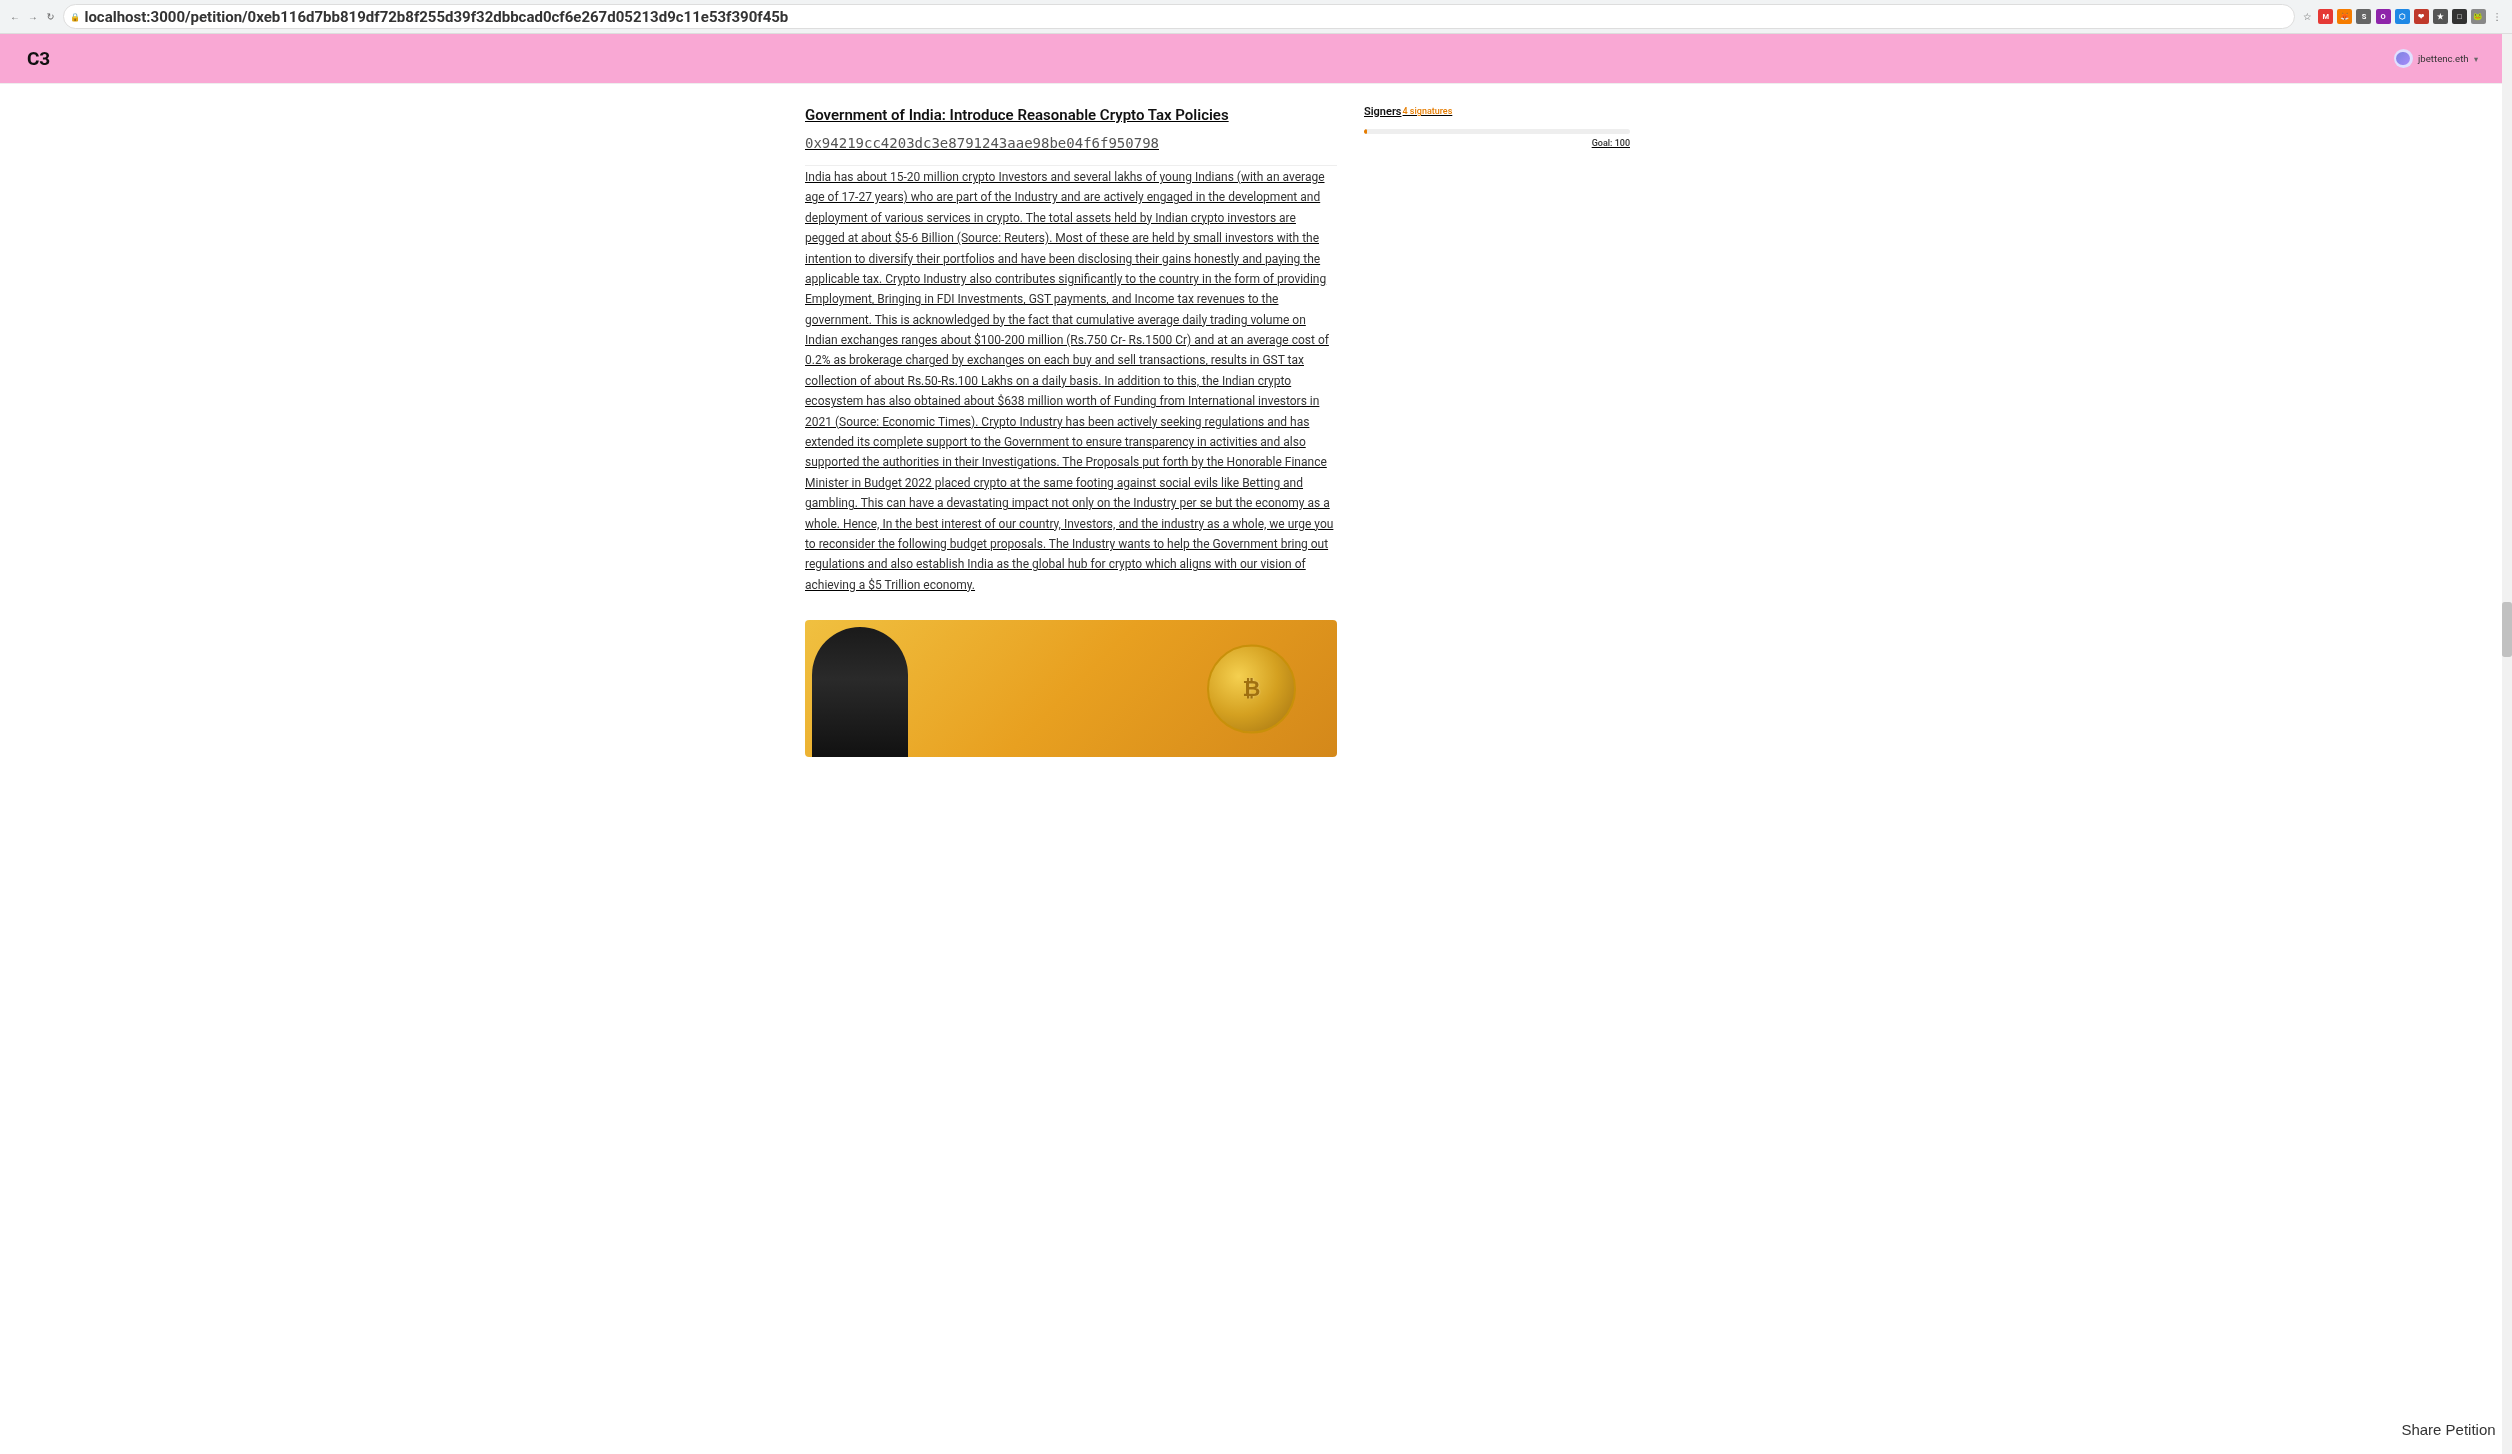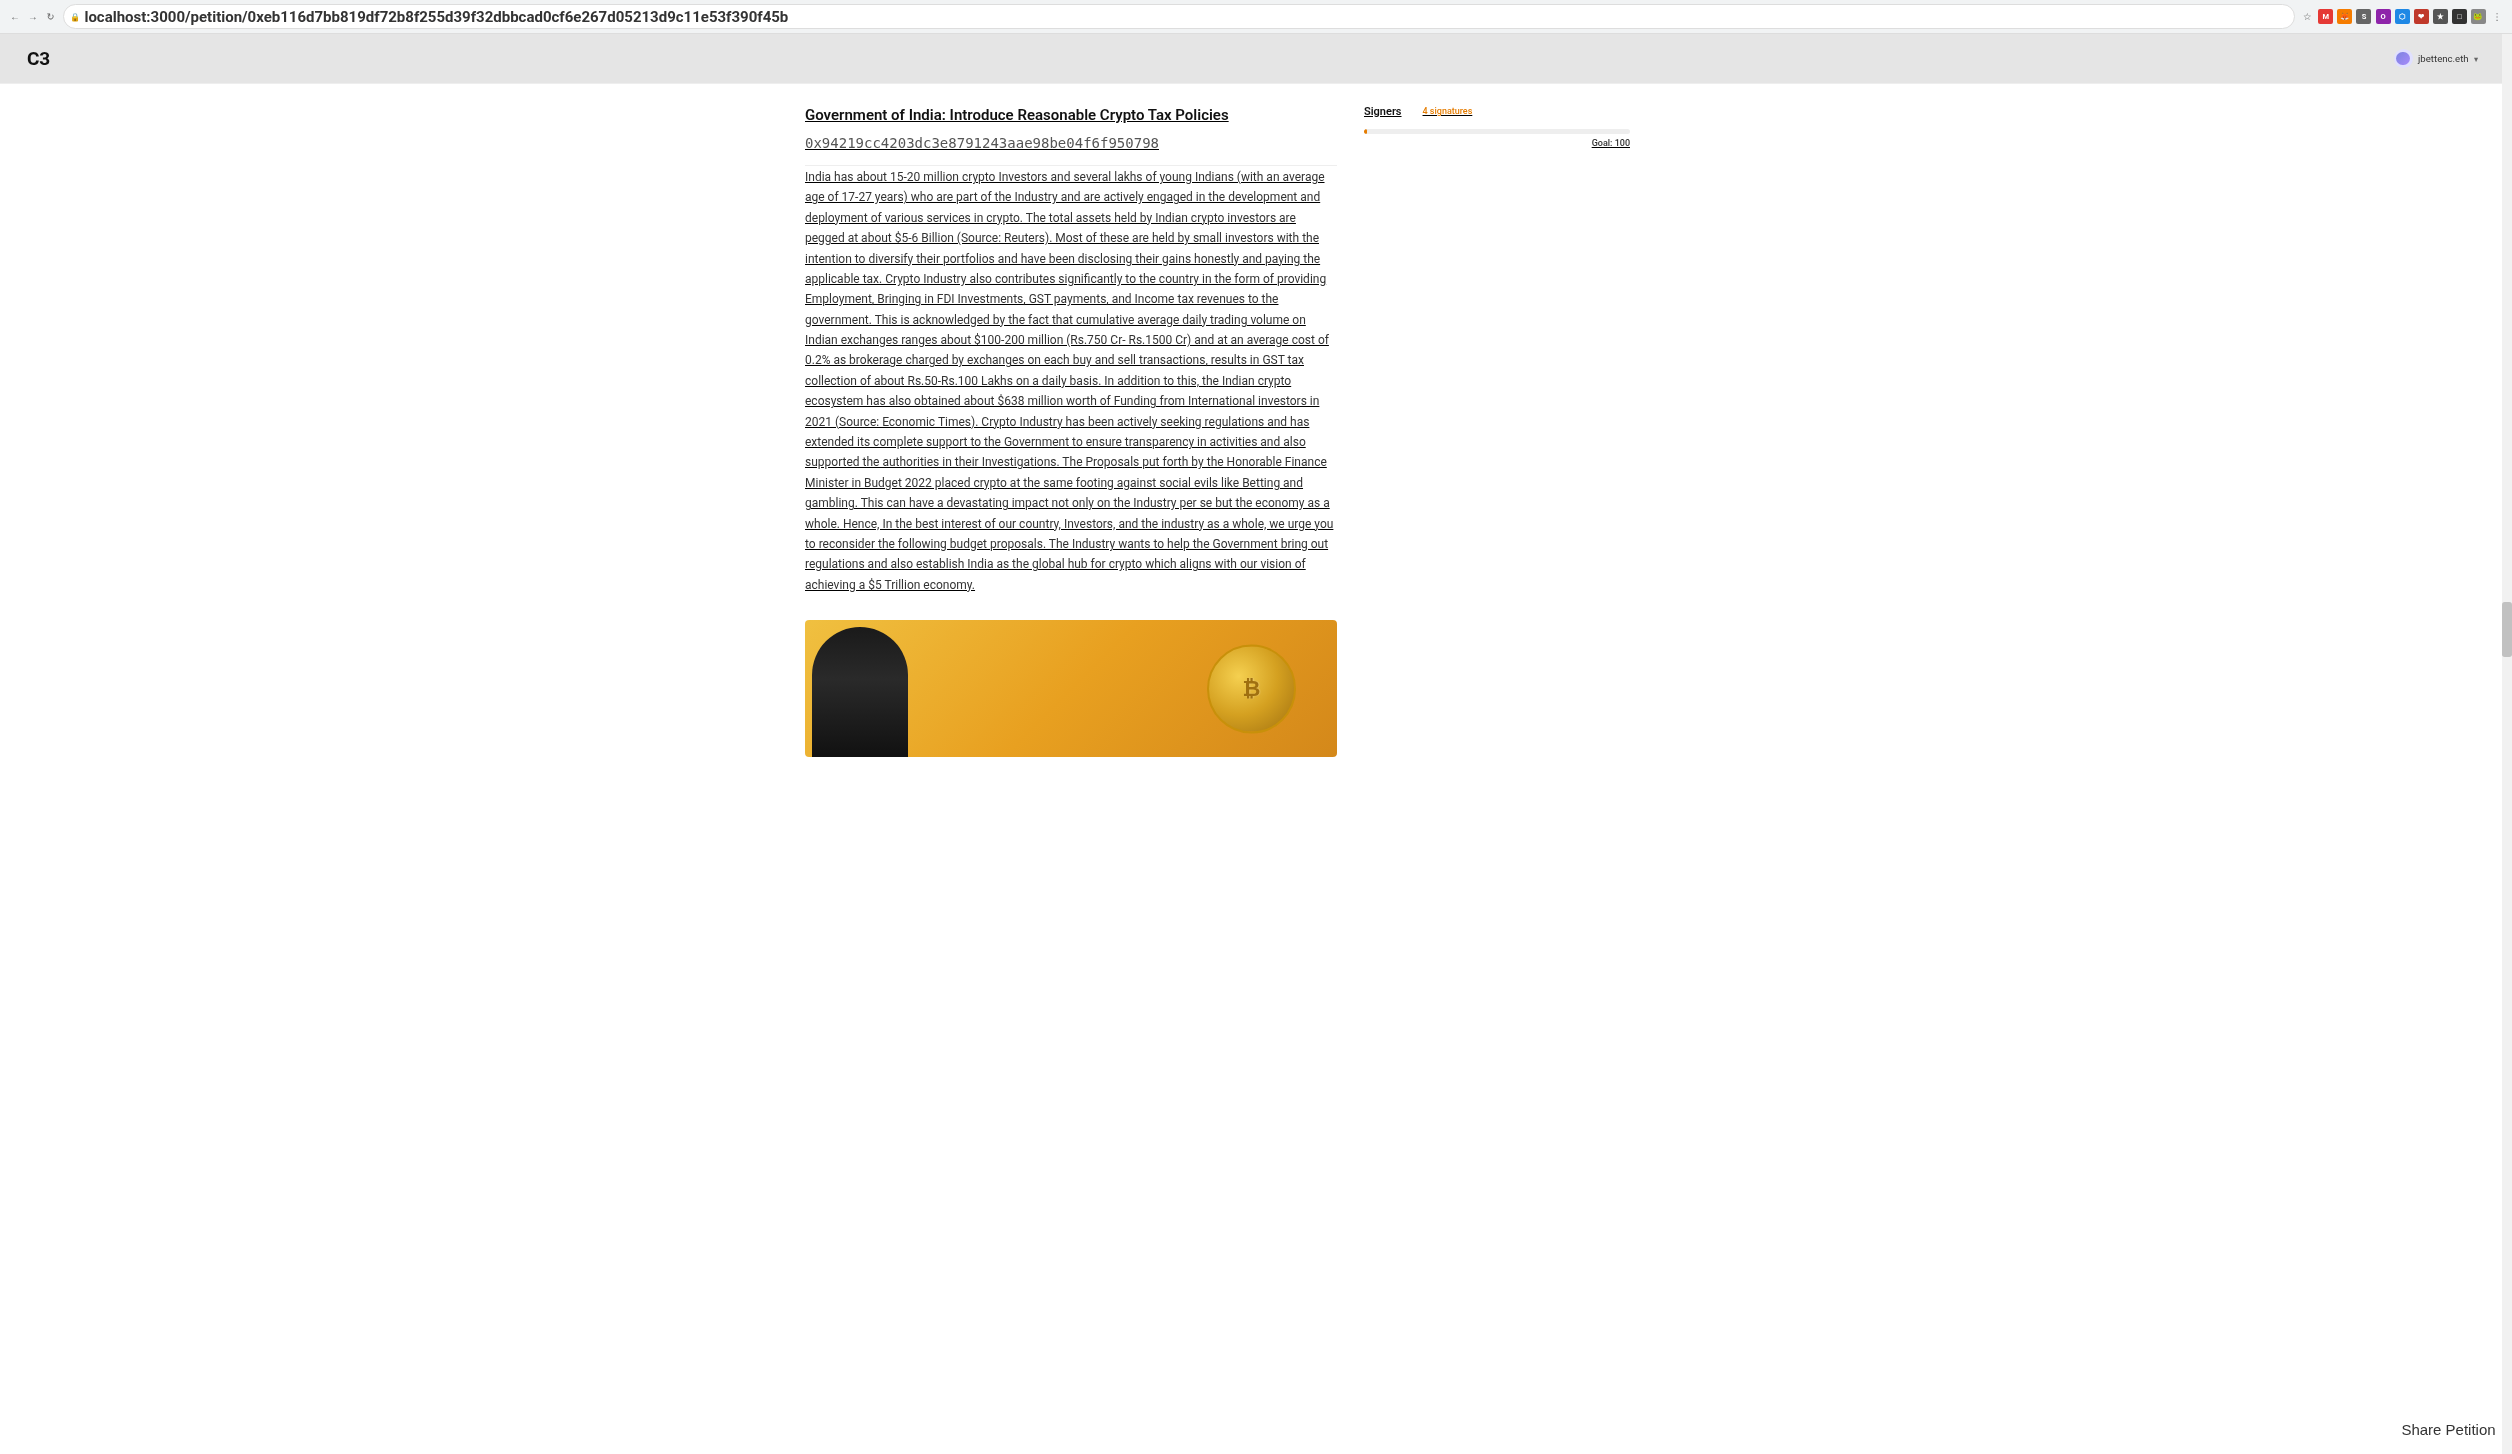--- a/index.html
+++ b/index.html
@@ -98,21 +98,21 @@
       min-height: calc(100vh - 34px);
     }
 
     
     .app-header {
       border-bottom: 0.7px solid #eee;
       padding: 11px 27px;
       display: flex;
       align-items: center;
       justify-content: space-between;
-      background: #e5e5e5;
+      background: #f9a8d4;
     }
 
     .app-logo {
       font-size: 19px;
       font-weight: 700;
       color: #111;
       letter-spacing: -0.3px;
     }
 
     .user-menu {
@@ -221,21 +221,21 @@
 
     
     .signers-panel {
       width: 266px;
       flex-shrink: 0;
     }
 
     .signers-header {
       display: flex;
       align-items: center;
-      gap: 21px;
+      gap: 1px;
       margin-bottom: 11px;
     }
 
     .signers-title {
       font-size: 11px;
       font-weight: 600;
       color: #111;
     }
 
     .signatures-badge {

